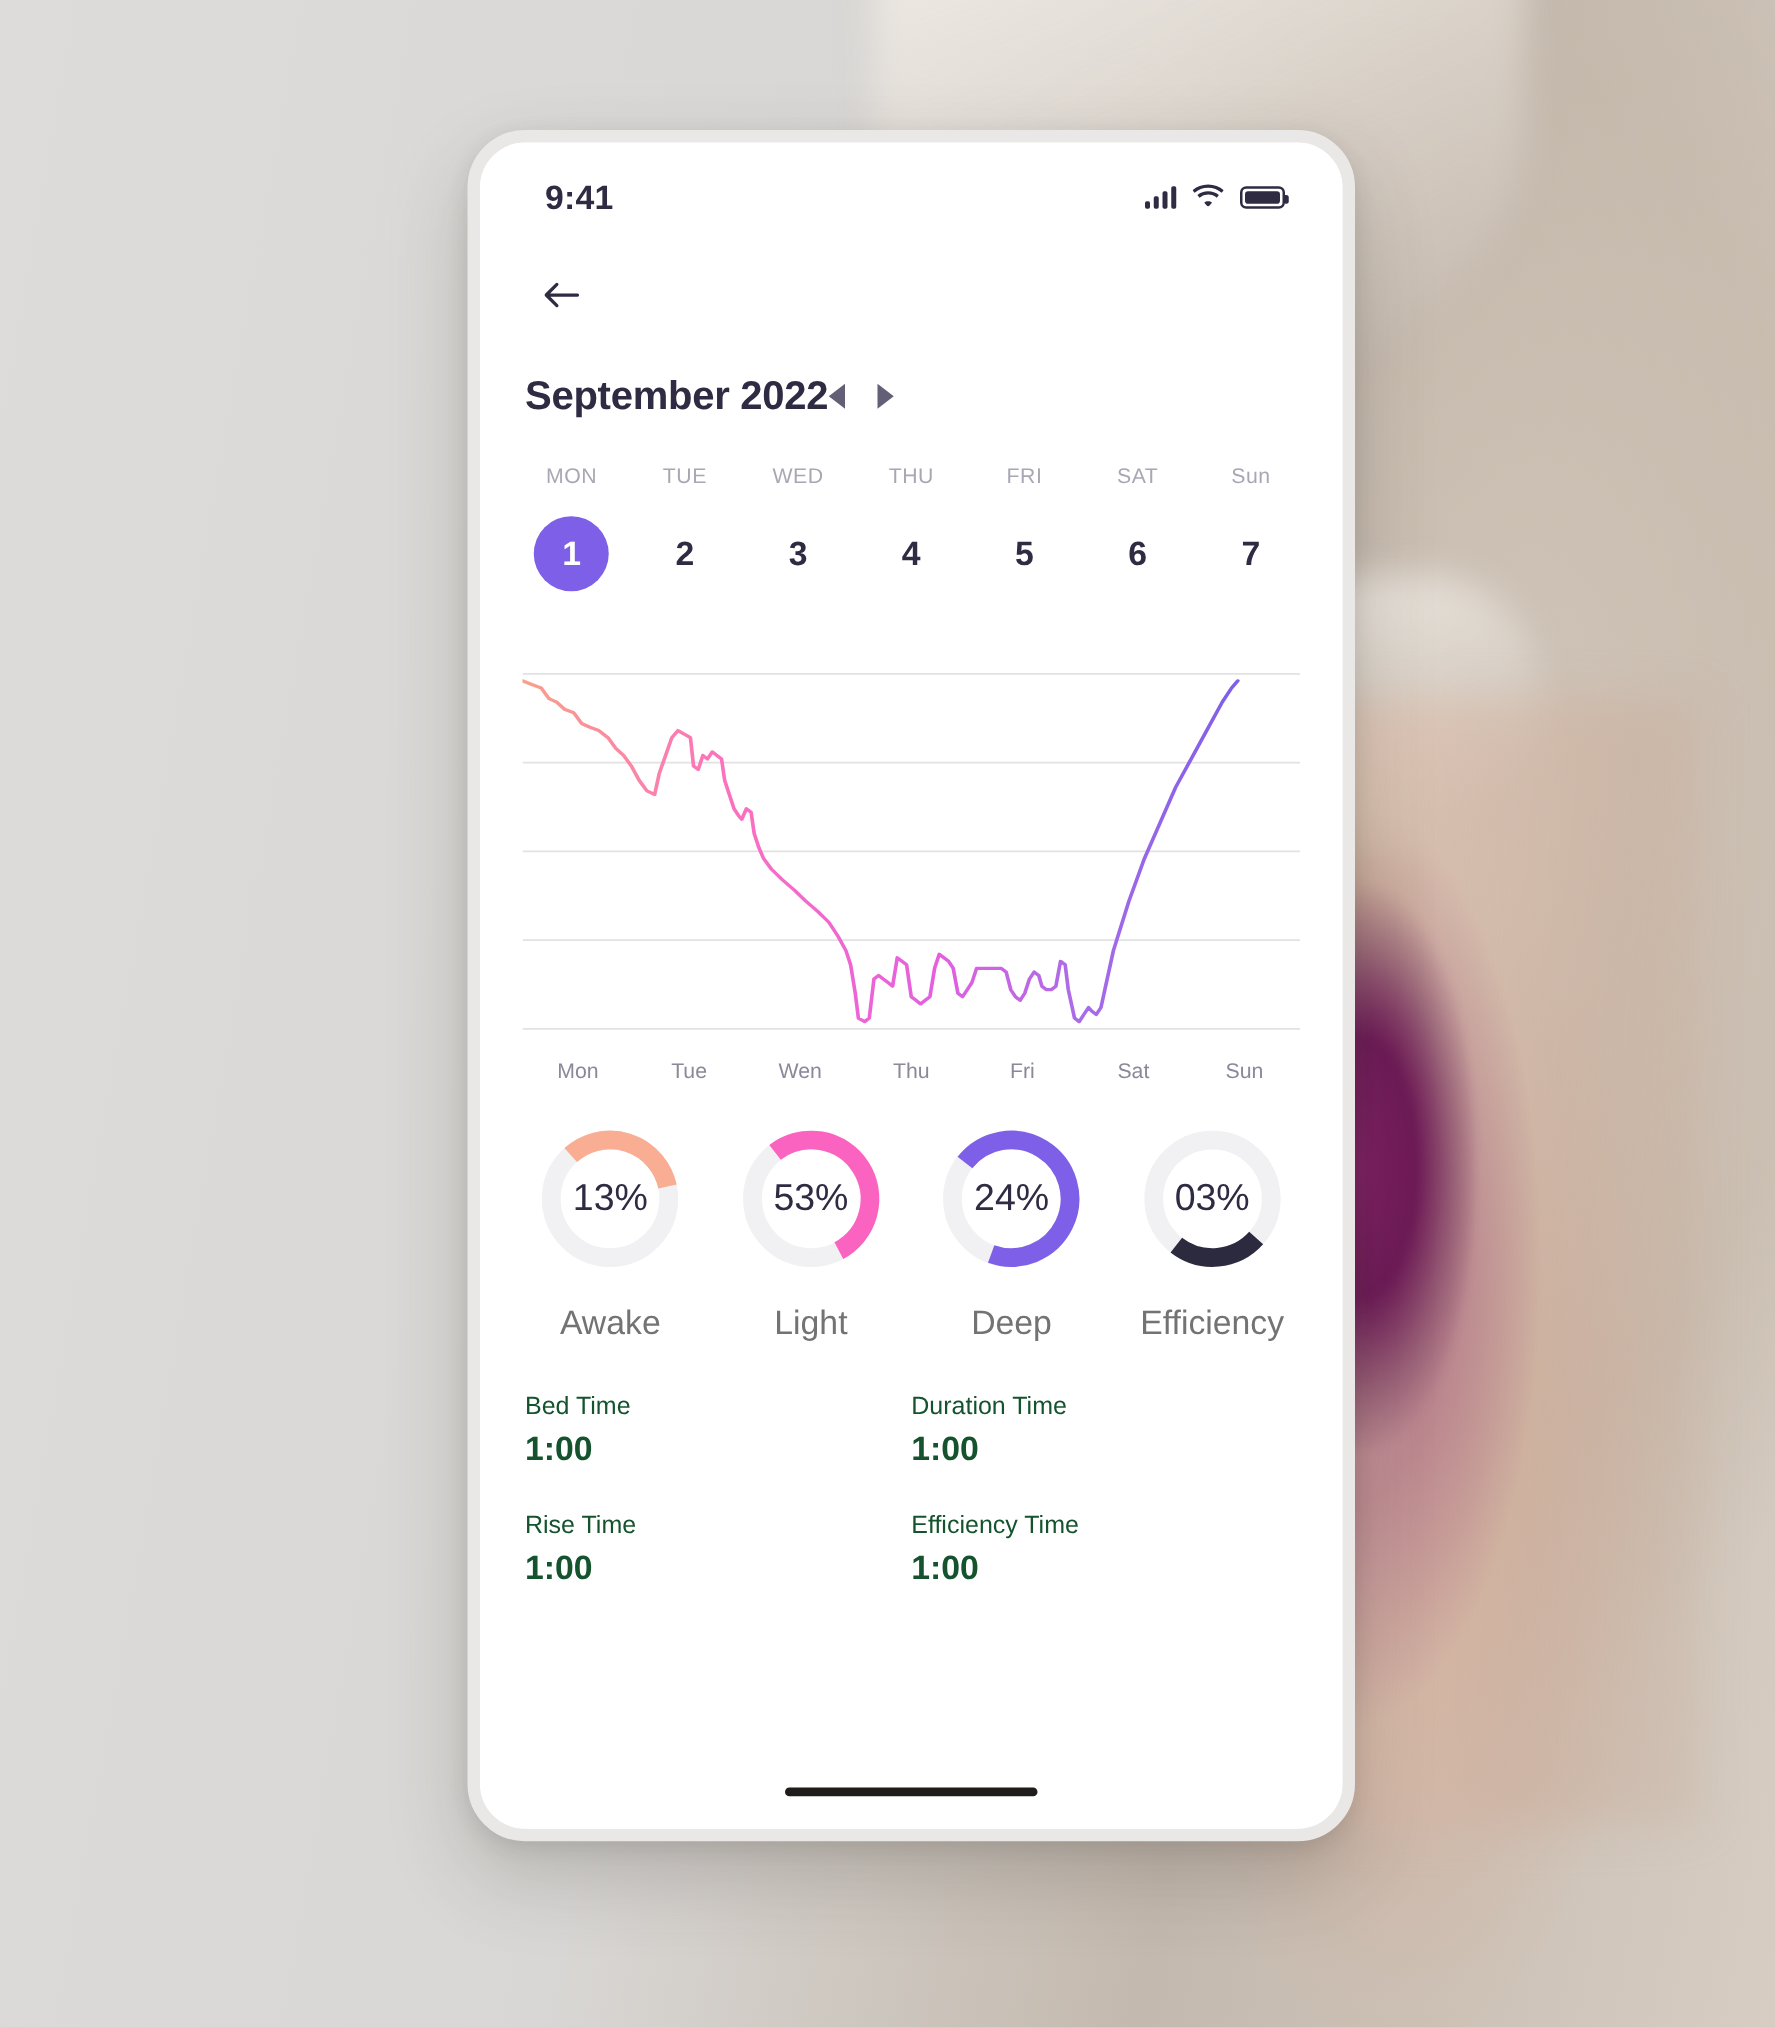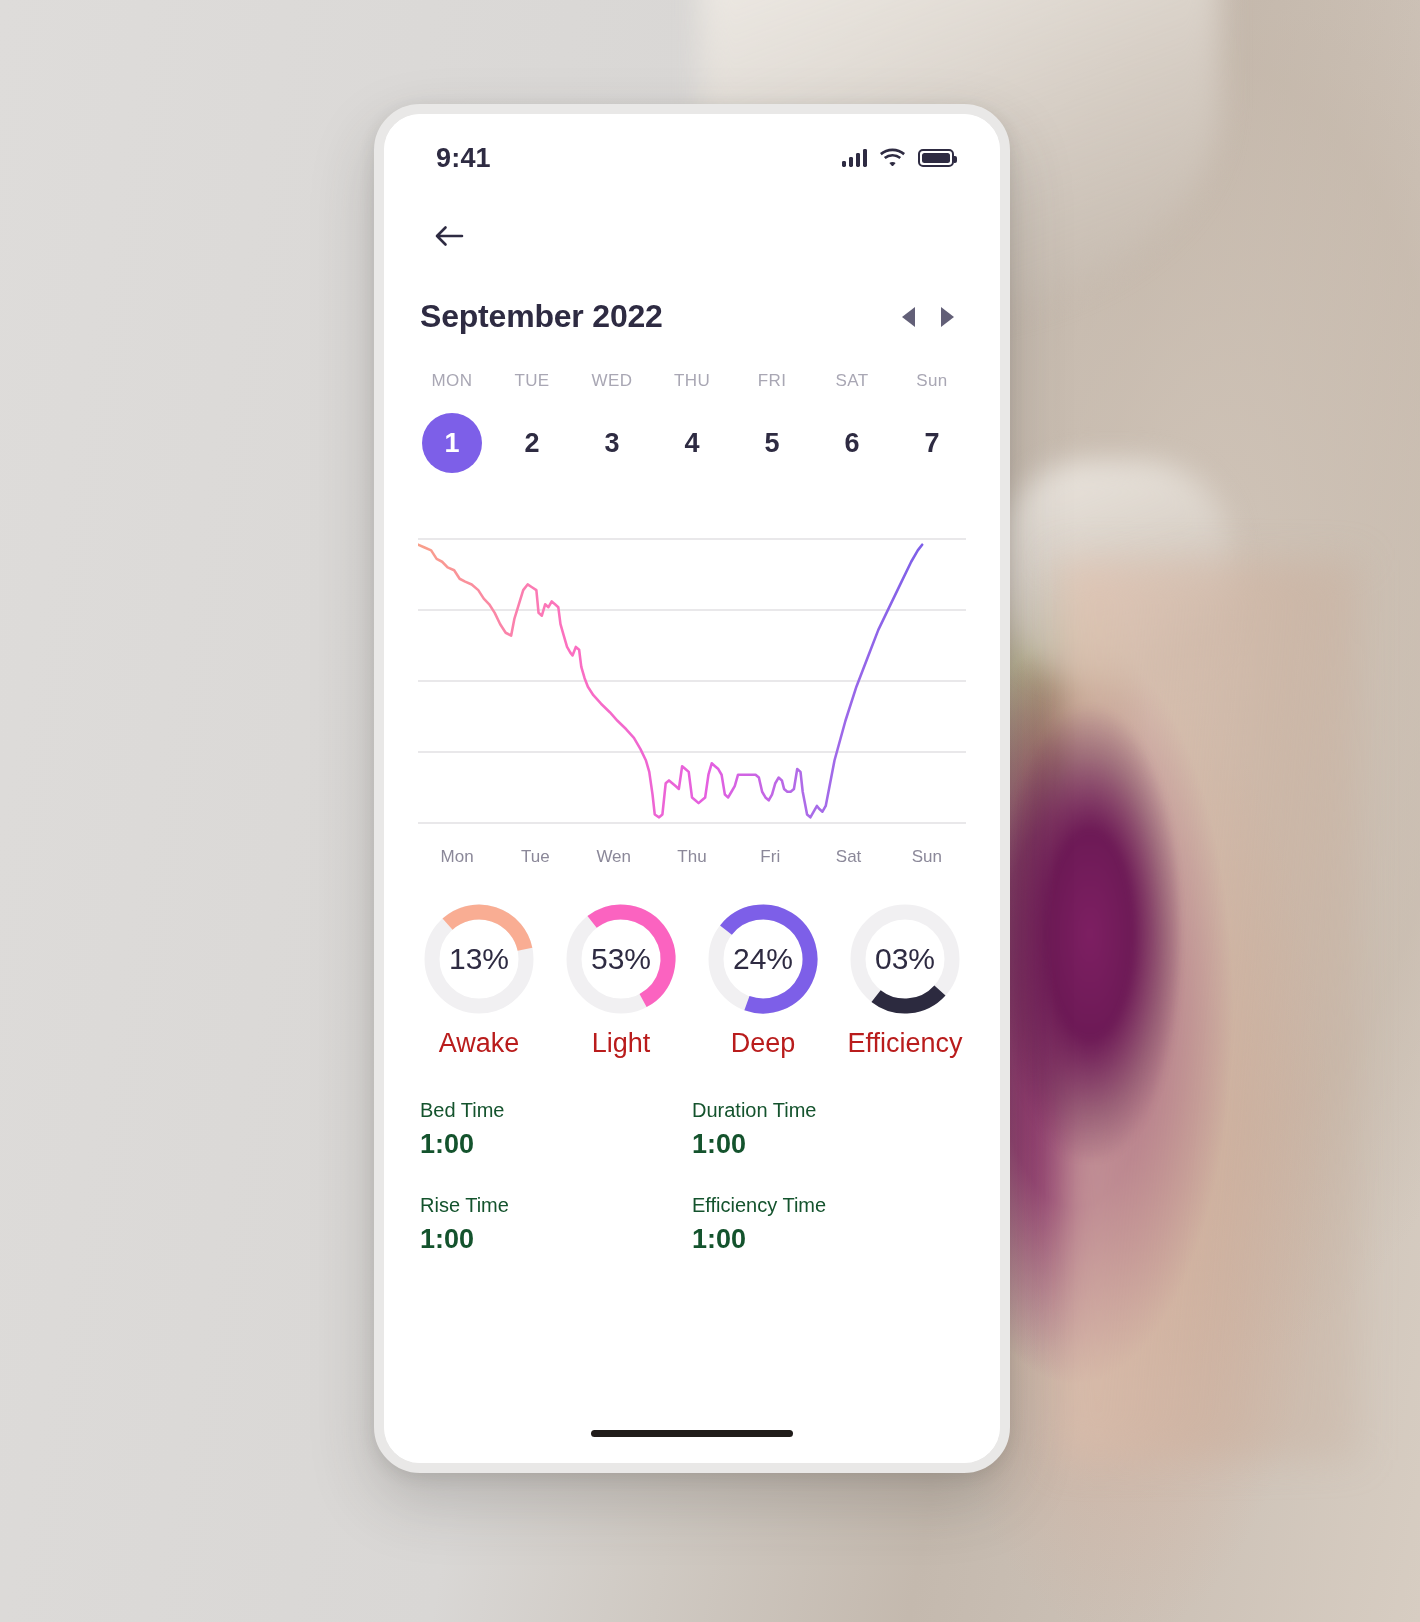--- a/index.html
+++ b/index.html
@@ -37,21 +37,21 @@
     position: absolute;
     left: 1060px; top: 560px; width: 300px; height: 900px;
     background: linear-gradient(95deg, rgba(226,196,178,0.75), rgba(204,172,152,0.45) 60%, rgba(190,160,140,0.2));
     filter: blur(18px);
   }
 
   
   #phone {
     position: absolute;
     left: 374px; top: 104px;
-    width: 636px; height: 1369px;
+    width: 710px; height: 1369px;
     background: #ffffff;
     border-radius: 46px;
     border: 10px solid #e9e8e7;
     box-shadow: 0 28px 64px rgba(60,55,50,0.22), 0 4px 16px rgba(60,55,50,0.12);
     overflow: hidden;
     padding-left: 30px;
   }
   #screen {
     position: absolute; inset: 0;
     background: #ffffff;
@@ -99,21 +99,21 @@
     cursor: pointer; background: none; border: none;
   }
   .nav-title {
     position:absolute; left:0; right:0; text-align:center;
     font-size: 27px; font-weight: bold; color: #2e2b42;
     pointer-events:none;
   }
 
   
   .month-row {
-    display:flex; align-items:center; justify-content:space-between;
+    display:flex; align-items:center; justify-content:flex-start;
     padding: 14px 36px 0 36px;
   }
   .month-title { font-size: 32px; font-weight: bold; color: #2e2b42; letter-spacing:-0.2px;}
   .month-arrows { display:flex; align-items:center; gap: 26px; padding-right: 10px;}
   .tri { width:0; height:0; cursor:pointer; }
   .tri.left  { border-top:10px solid transparent; border-bottom:10px solid transparent; border-right:13px solid #625f77; }
   .tri.right { border-top:10px solid transparent; border-bottom:10px solid transparent; border-left:13px solid #625f77; }
 
   
   .week {
@@ -151,21 +151,21 @@
     padding: 30px 24px 0 24px;
   }
   .donut-cell { display:flex; flex-direction:column; align-items:center; }
   .donut { position:relative; width:124px; height:124px; }
   .donut svg { display:block; transform: rotate(0deg); }
   .donut-val {
     position:absolute; inset:0;
     display:flex; align-items:center; justify-content:center;
     font-size:30px; color:#2e2b42;
   }
-  .donut-label { margin-top:7px; font-size:27px; color:#b91c1c; }
+  .donut-label { margin-top:22px; font-size:27px; color:#737373; }
 
   
   .stats {
     display:grid; grid-template-columns: 1fr 1fr;
     padding: 40px 36px 0 36px;
     row-gap: 34px;
   }
   .stat-label { font-size:20px; color:#14532d; }
   .stat-value { font-size:27px; font-weight:bold; color:#14532d; margin-top:7px; }
 

